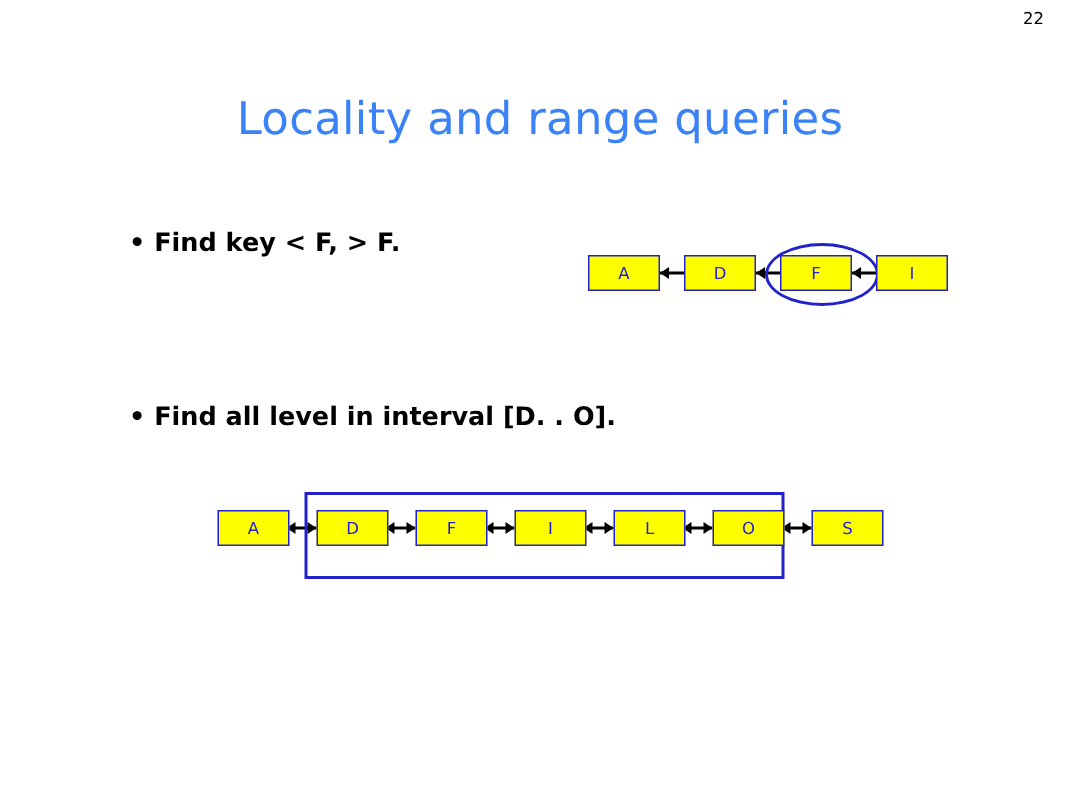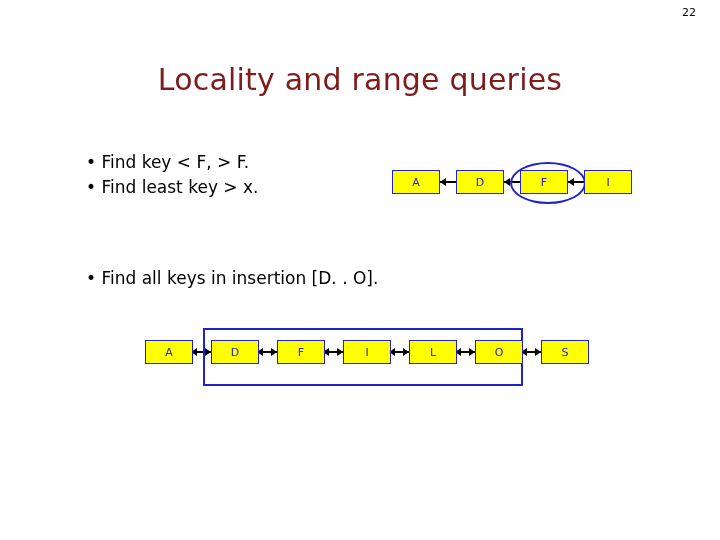--- a/index.html
+++ b/index.html
@@ -28,37 +28,37 @@
     color: #000000;
     font-family: "DejaVu Sans", sans-serif;
   }
   .slide-title {
     position: absolute;
     left: 0;
     top: 62px;
     width: 720px;
     text-align: center;
     font-size: 30px;
-    color: #7f1d1d;
+    color: #3b82f6;
     font-family: "DejaVu Sans", sans-serif;
     letter-spacing: 0.2px;
   }
   .bullet-block {
     position: absolute;
     font-size: 17px;
     color: #000000;
     line-height: 25px;
     font-family: "DejaVu Sans", sans-serif;
     white-space: nowrap;
   }
   .bullets-1 { left: 86px; top: 150px; }
   .bullets-2 { left: 86px; top: 266px; }
   .bullets-3 { left: 86px; top: 436px; }
 
-  .bullet-line { display: block; }
+  .bullet-line { display: block; font-weight: bold; }
 
   
   .diagram {
     position: absolute;
   }
   .node {
     position: absolute;
     background: #ffff00;
     border: 1.5px solid #2222cc;
     box-sizing: border-box;
@@ -103,25 +103,24 @@
 <body>
 
 <div class="slide">
 
   <div class="page-number">22</div>
 
   <div class="slide-title">Locality and range queries</div>
 
   <div class="bullet-block bullets-1">
     <span class="bullet-line">• Find key &lt; F, &gt; F.</span>
-    <span class="bullet-line">• Find least key &gt; x.</span>
   </div>
 
   <div class="bullet-block bullets-2">
-    <span class="bullet-line">• Find all keys in insertion [D. . O].</span>
+    <span class="bullet-line">• Find all level in interval [D. . O].</span>
   </div>
 
 
   <div class="diagram" style="left:392px; top:162px; width:248px; height:44px;">
 
     <div class="link" style="left:48px; top:19px; width:36px;"></div>
     <div class="arrow-l" style="left:48px; top:16px;"></div>
     <div class="arrow-r" style="left:78px; top:16px;"></div>
 
     <div class="link" style="left:112px; top:19px; width:36px;"></div>

